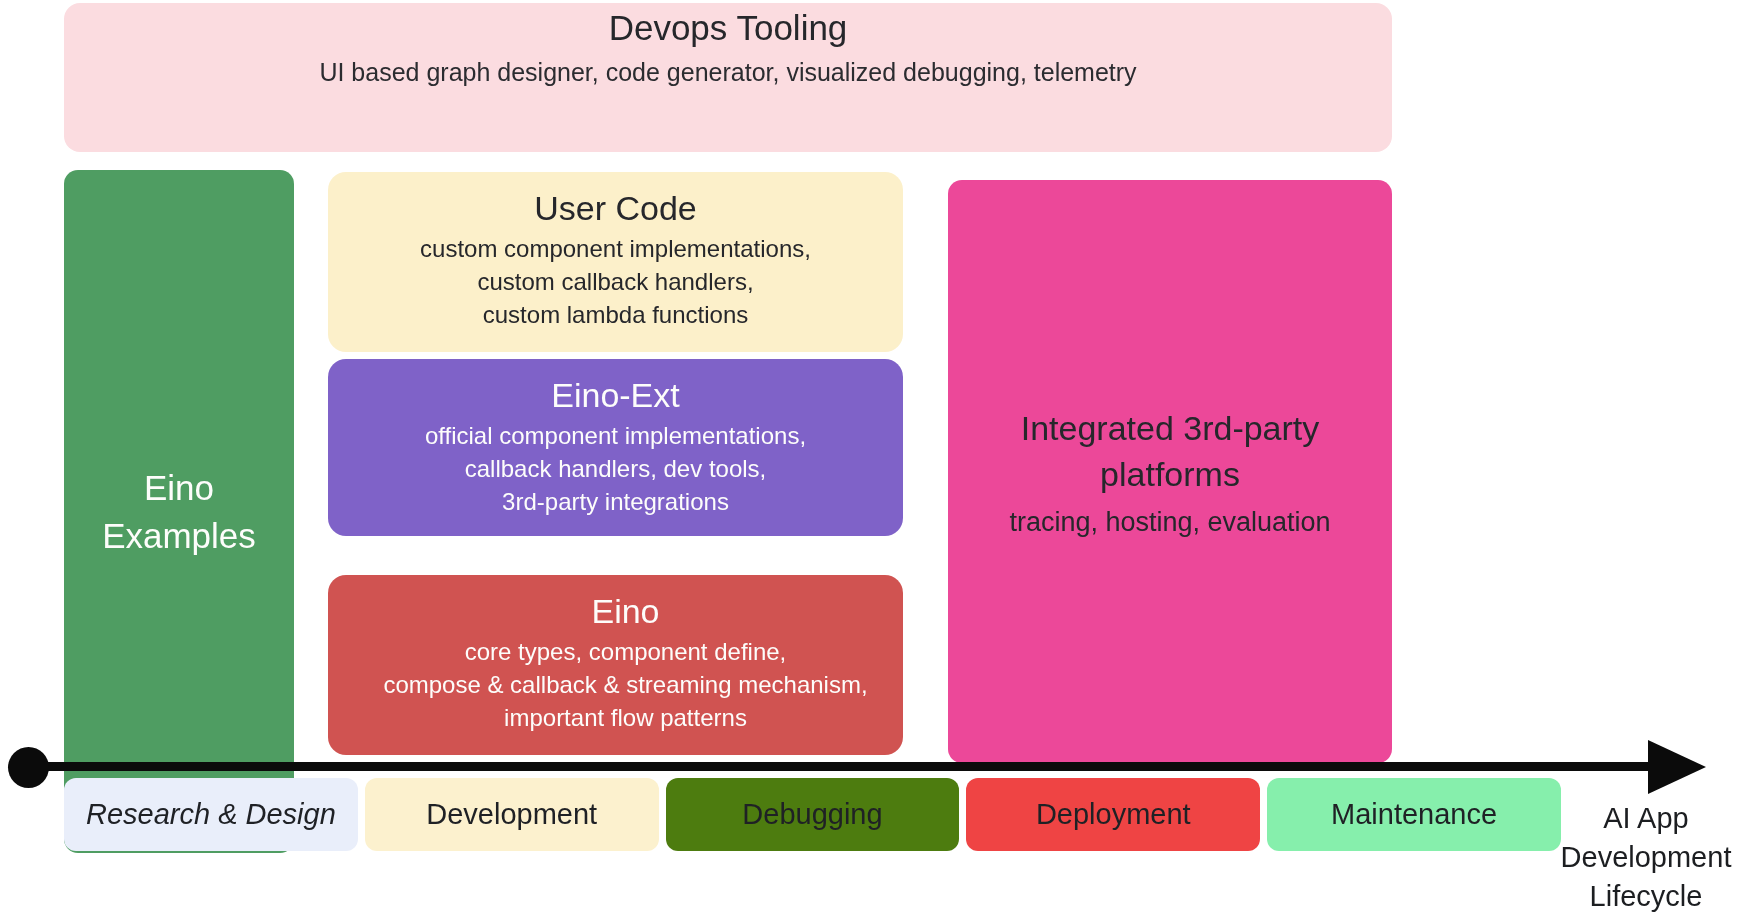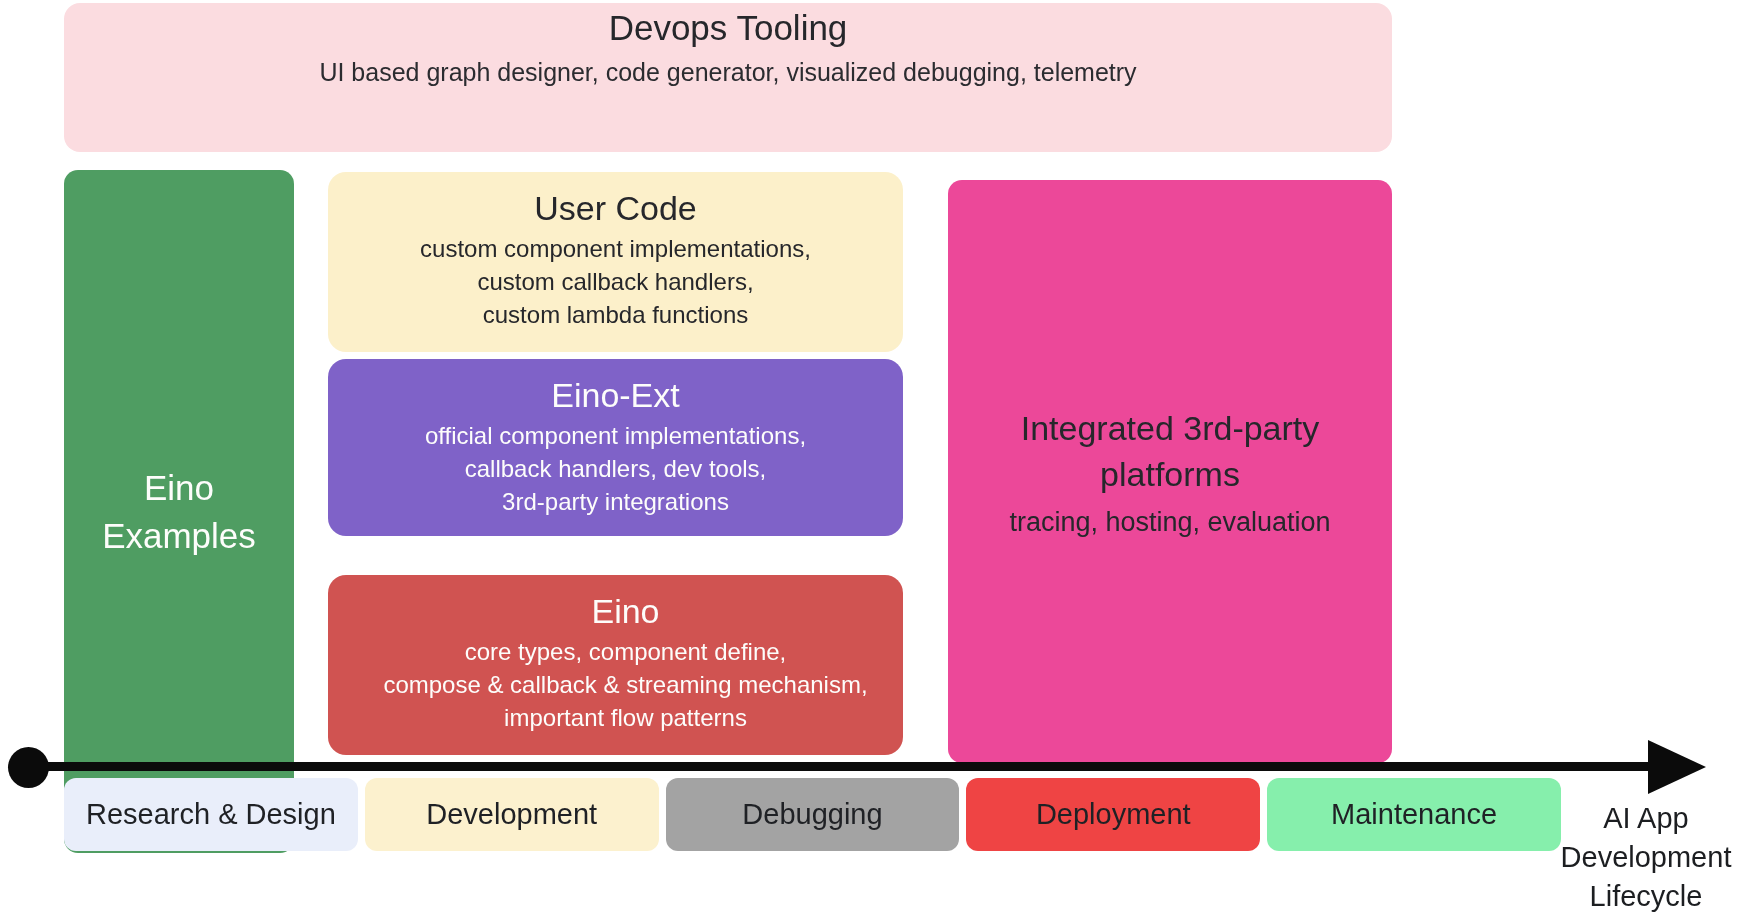--- a/index.html
+++ b/index.html
@@ -36,23 +36,23 @@
   
   .axis-dot{position:absolute;left:8px;top:747px;width:41px;height:41px;border-radius:50%;background:#0b0b0b;}
   .axis-line{position:absolute;left:28px;top:762px;width:1622px;height:9px;background:#0b0b0b;}
   .axis-head{position:absolute;left:1648px;top:740px;width:0;height:0;
              border-top:27px solid transparent;border-bottom:27px solid transparent;border-left:58px solid #0b0b0b;}
 
   
   .stages{position:absolute;left:64px;top:778px;width:1497px;height:73px;display:flex;gap:7px;}
   .stage{flex:1 1 0;border-radius:12px;display:flex;align-items:center;justify-content:center;
          font-size:29px;color:#1f2125;}
-  .stage-1{background:#e9eefa;}
+  .stage-1{background:#e9eefa;font-style:italic;}
   .stage-2{background:#fcf1ce;}
-  .stage-3{background:#a3a3a3;}
+  .stage-3{background:#4d7c0f;}
   .stage-4{background:#ef4444;}
   .stage-5{background:#86efac;}
 
   
   .lifecycle{position:absolute;left:1554px;top:799px;width:184px;text-align:center;
              font-size:29px;line-height:39px;color:#1c1e21;}
 </style>
 </head>
 <body>
 

